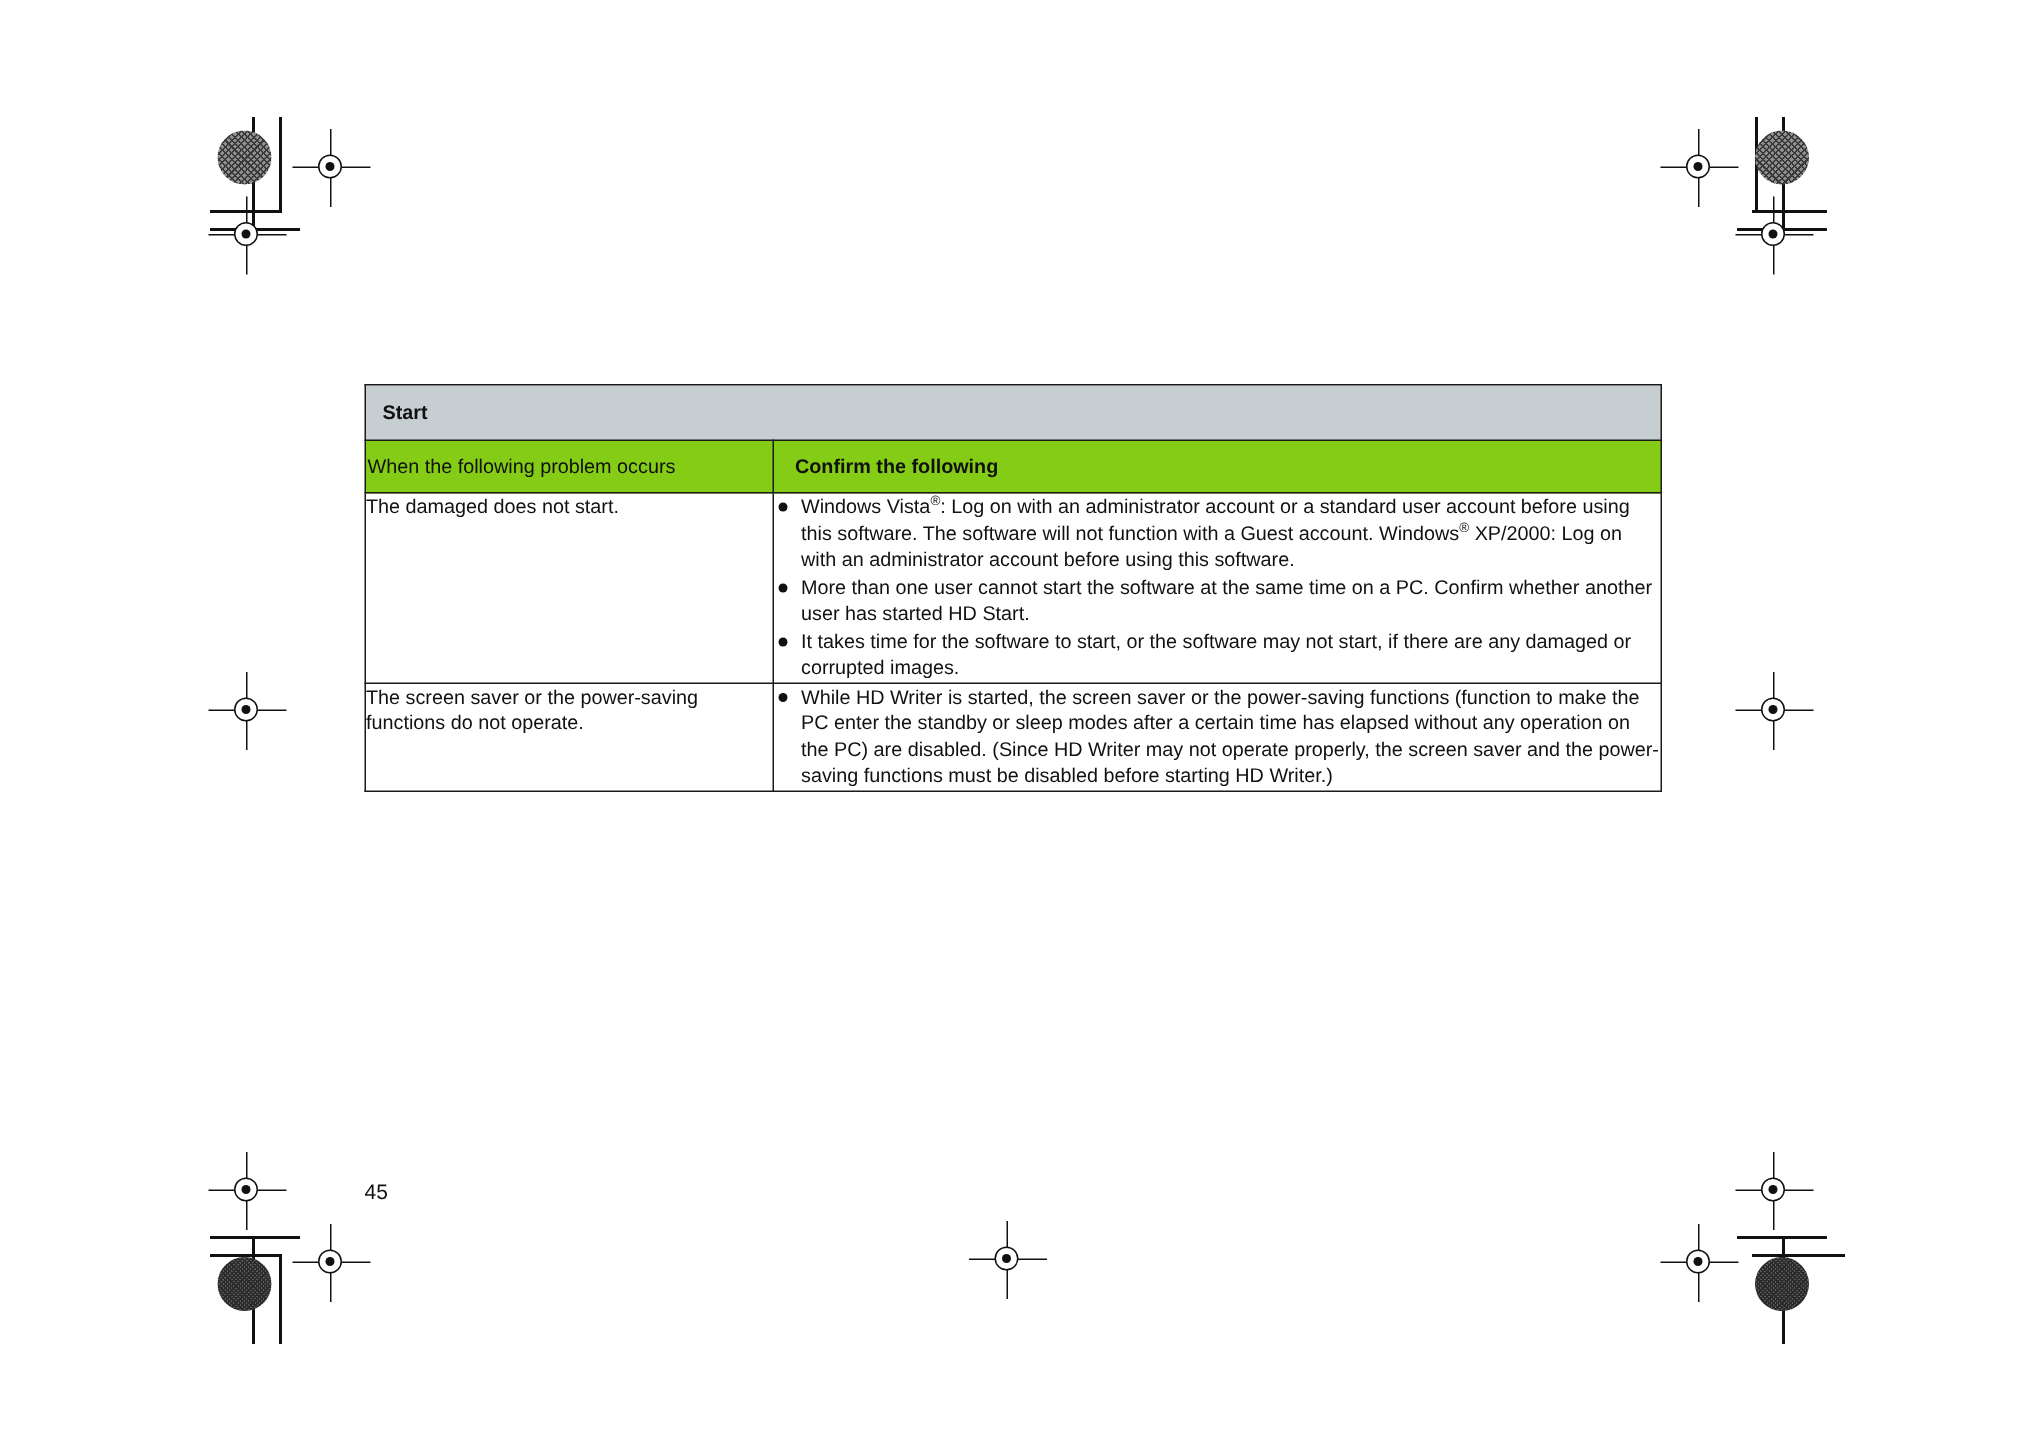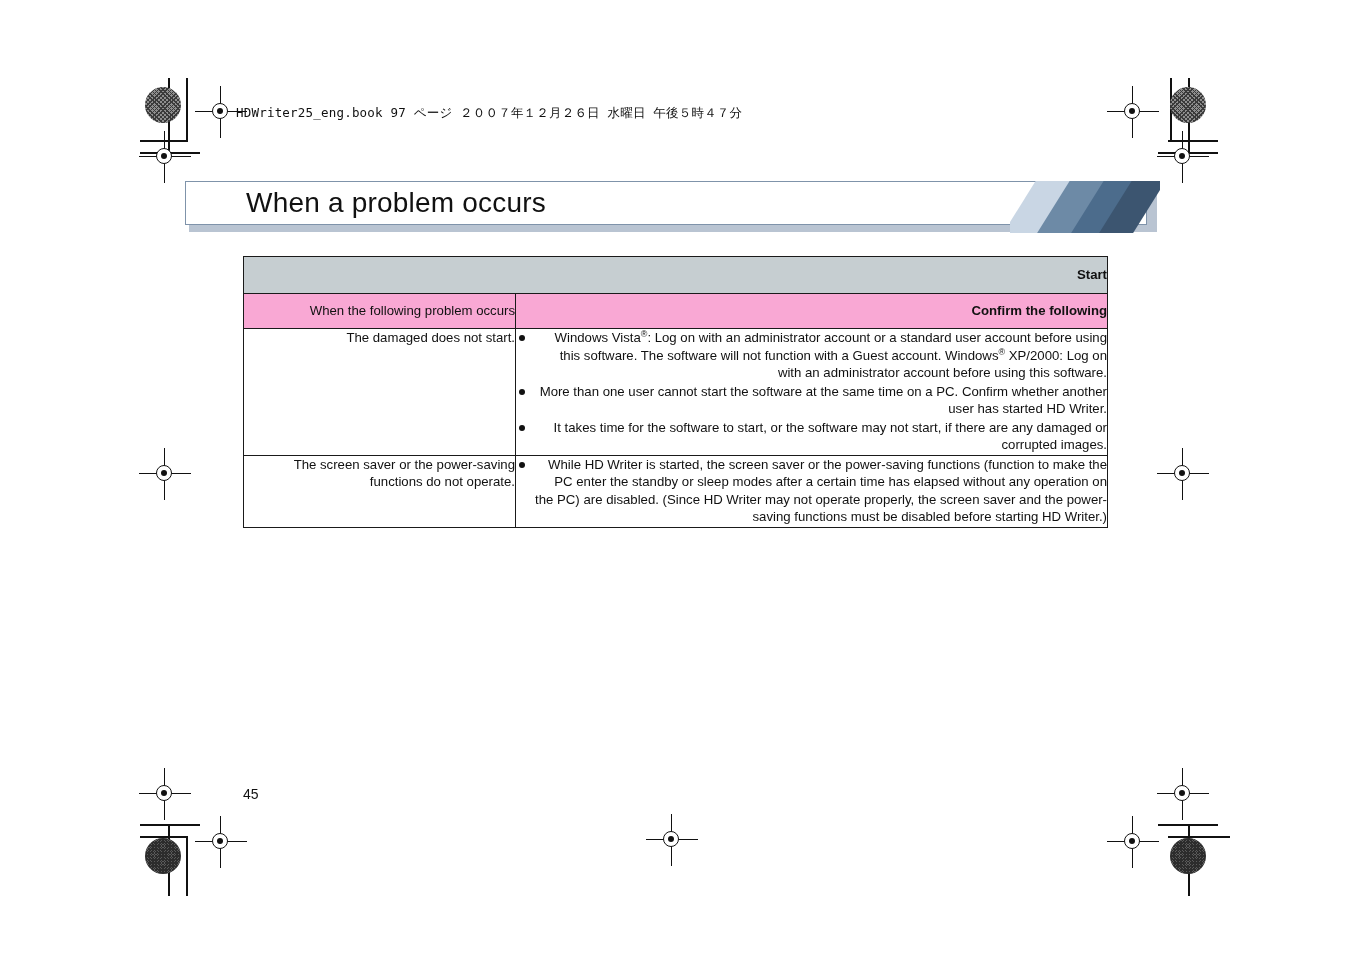--- a/index.html
+++ b/index.html
@@ -71,41 +71,40 @@
   .d1{left:10px;width:46px;background:#c9d6e4;}
   .d2{left:44px;width:40px;background:#6d8aa6;}
   .d3{left:78px;width:34px;background:#4c6c8c;}
   .d4{left:106px;width:34px;background:#3c5570;}
 
   
   .tbl{
     position:absolute;left:243px;top:256px;width:864px;
     border-collapse:collapse;
     table-layout:fixed;
-    text-align:right;
   }
   .tbl td{
     border:1.2px solid #1a1a1a;
     vertical-align:top;
     font-size:13.2px;
     line-height:1.33;
     color:#111;
     padding:0;
   }
   .row-start td{
     background:#c6ced1;
     height:26px;
     font-weight:bold;
     padding:5px 0 5px 11px;
     vertical-align:middle;
   }
   .row-colhead td{
-    background:#f9a8d4;
+    background:#84cc16;
     height:24px;
-    padding:5px 0 5px 11px;
+    padding:5px 0 5px 1px;
     vertical-align:middle;
   }
   .row-colhead td.c2{padding-left:14px;font-weight:bold;}
   .cell-problem{
     padding:10px 10px 10px 12px;
     vertical-align:middle;
   }
   .cell-confirm{
     padding:9px 10px 9px 12px;
   }
@@ -222,35 +221,22 @@
         <div class="rdot"></div>
     </div>
     <div class="regmark" style="left:655px;top:823px;">
       <div class="rh"></div>
         <div class="rv"></div>
         <div class="rc"></div>
         <div class="rdot"></div>
     </div>
   </div>
 
-  <div class="fileinfo">HDWriter25_eng.book  97 ページ  ２００７年１２月２６日  水曜日  午後５時４７分</div>
-
-
-  <div class="titlewrap">
-    <div class="titleshadow"></div>
-    <div class="titlebox">
-      <div class="titletext">When a problem occurs</div>
-    </div>
-    <div class="deco">
-      <span class="d1"></span>
-      <span class="d2"></span>
-      <span class="d3"></span>
-      <span class="d4"></span>
-    </div>
-  </div>
+
+
 
   <table class="tbl">
     <colgroup>
       <col style="width:272px;">
       <col style="width:592px;">
     </colgroup>
     <tbody>
       <tr class="row-start">
         <td colspan="2">Start</td>
       </tr>
@@ -258,21 +244,21 @@
         <td class="c1">When the following problem occurs</td>
         <td class="c2">Confirm the following</td>
       </tr>
     </tbody>
     <tbody id="tbl-rows">
         <tr>
           <td class="cell-problem">The damaged does not start.</td>
           <td class="cell-confirm">
             <ul class="blist">
               <li>Windows Vista<sup>®</sup>: Log on with an administrator account or a standard user account before using this software. The software will not function with a Guest account. Windows<sup>®</sup> XP/2000: Log on with an administrator account before using this software.</li>
-              <li>More than one user cannot start the software at the same time on a PC. Confirm whether another user has started HD Writer.</li>
+              <li>More than one user cannot start the software at the same time on a PC. Confirm whether another user has started HD Start.</li>
               <li>It takes time for the software to start, or the software may not start, if there are any damaged or corrupted images.</li>
             </ul>
           </td>
         </tr>
         <tr>
           <td class="cell-problem">The screen saver or the power-saving functions do not operate.</td>
           <td class="cell-confirm">
             <ul class="blist">
               <li>While HD Writer is started, the screen saver or the power-saving functions (function to make the PC enter the standby or sleep modes after a certain time has elapsed without any operation on the PC) are disabled. (Since HD Writer may not operate properly, the screen saver and the power-saving functions must be disabled before starting HD Writer.)</li>
             </ul>

